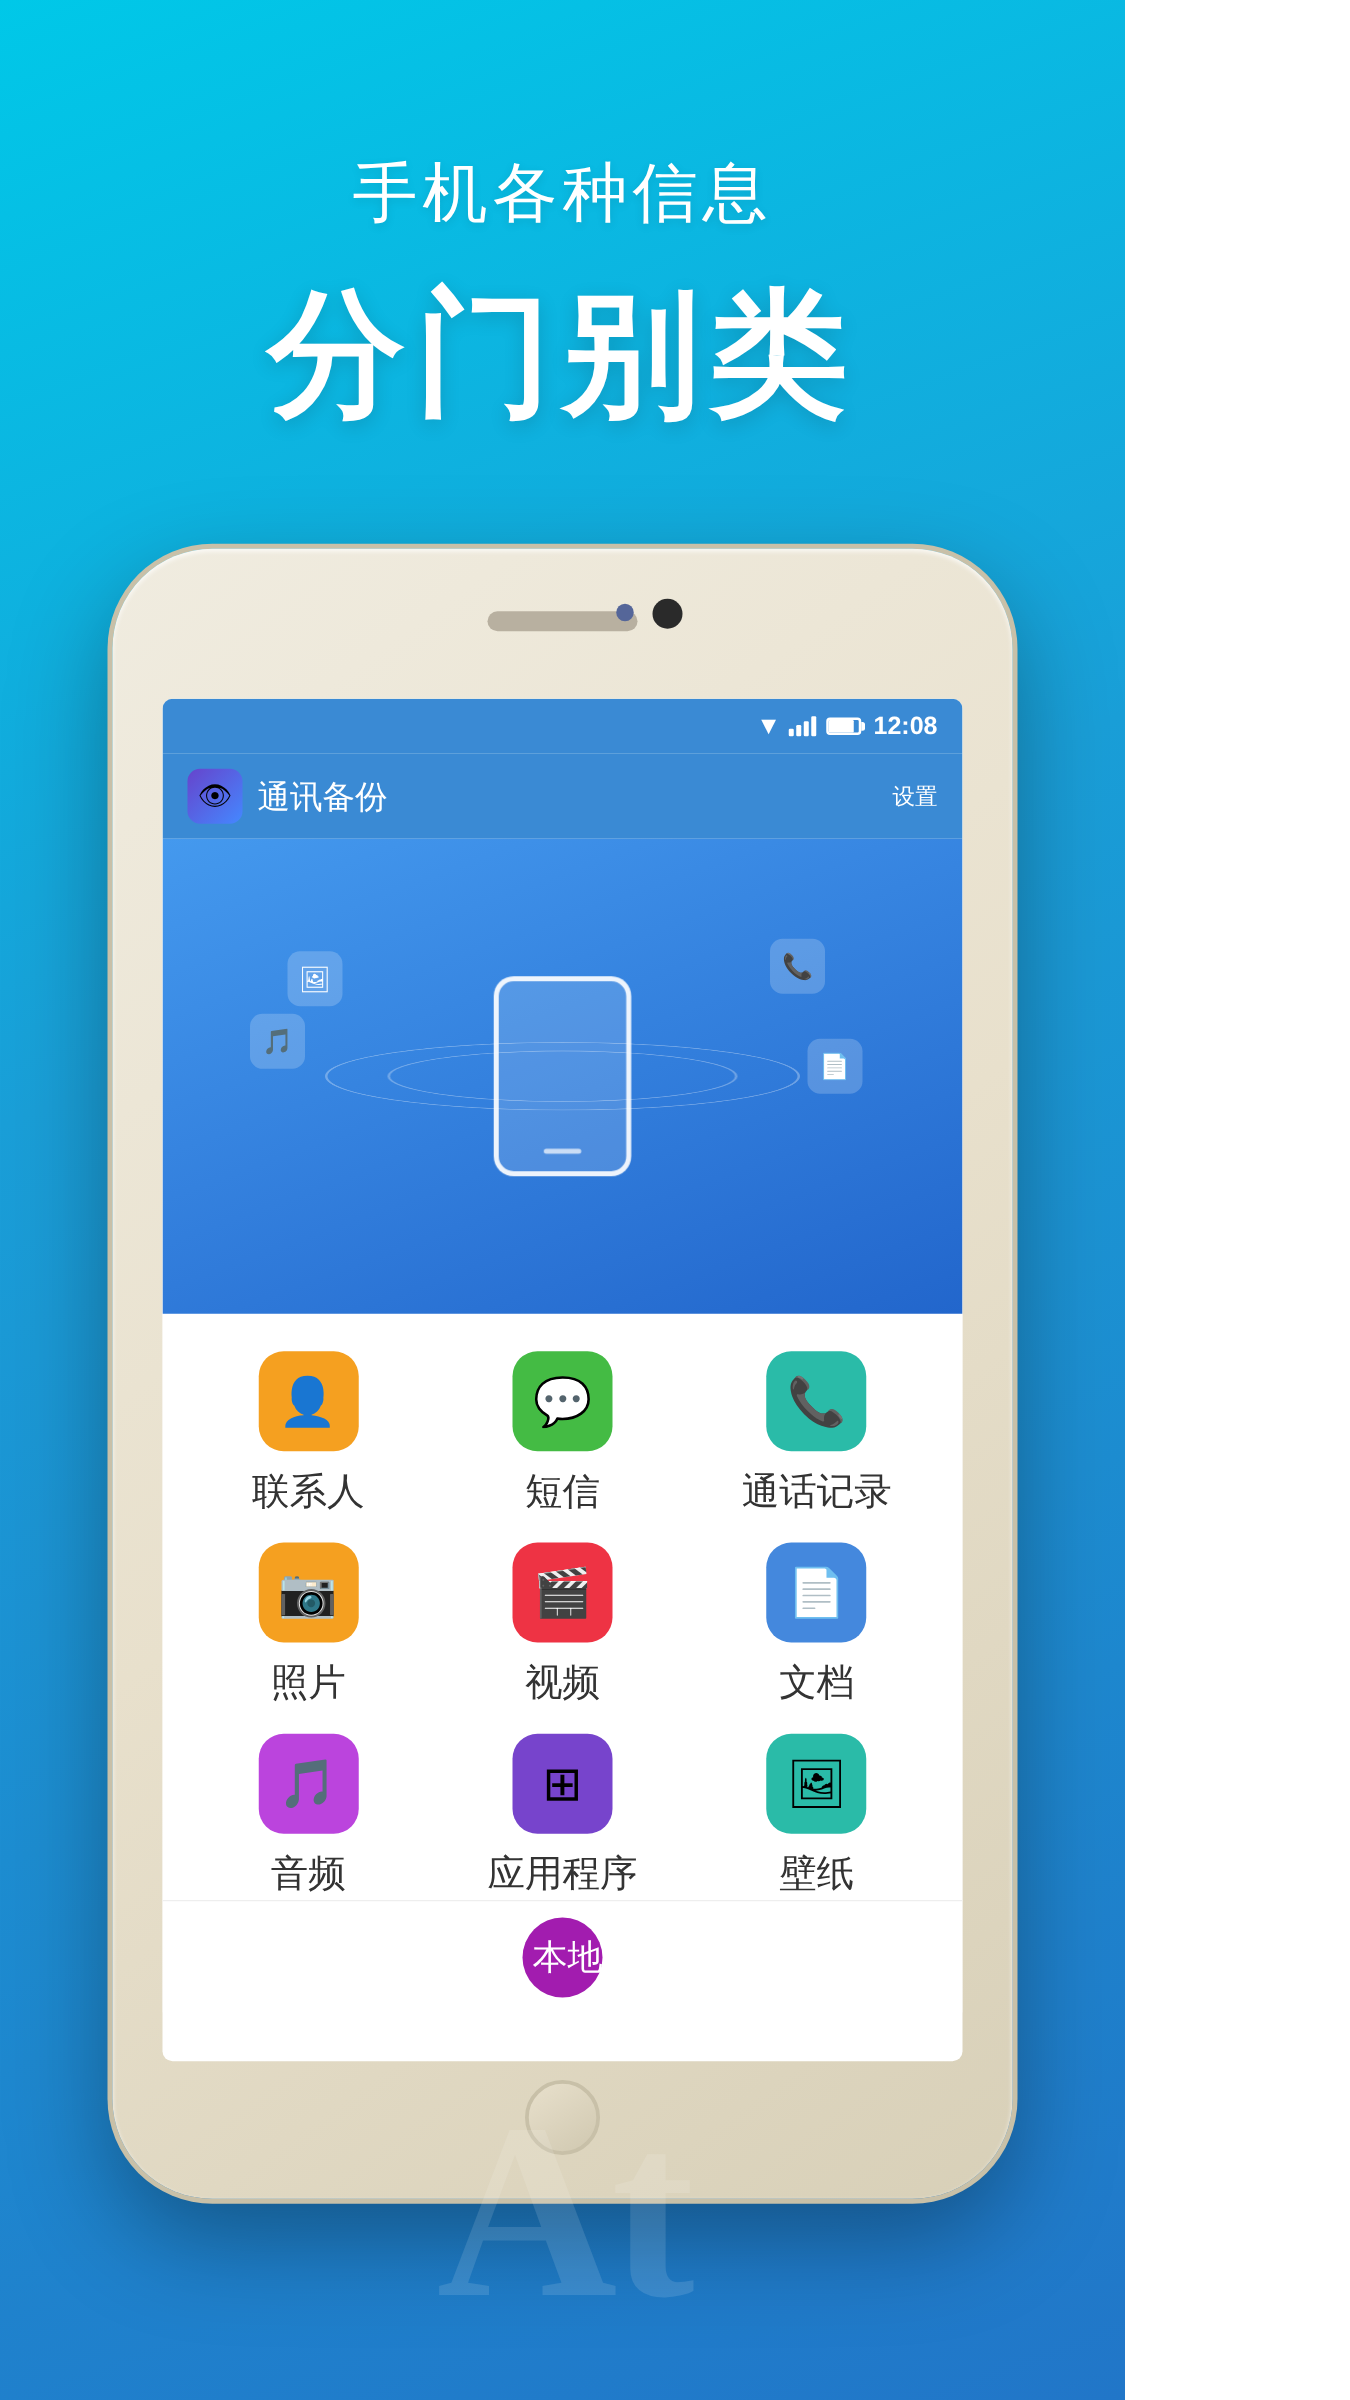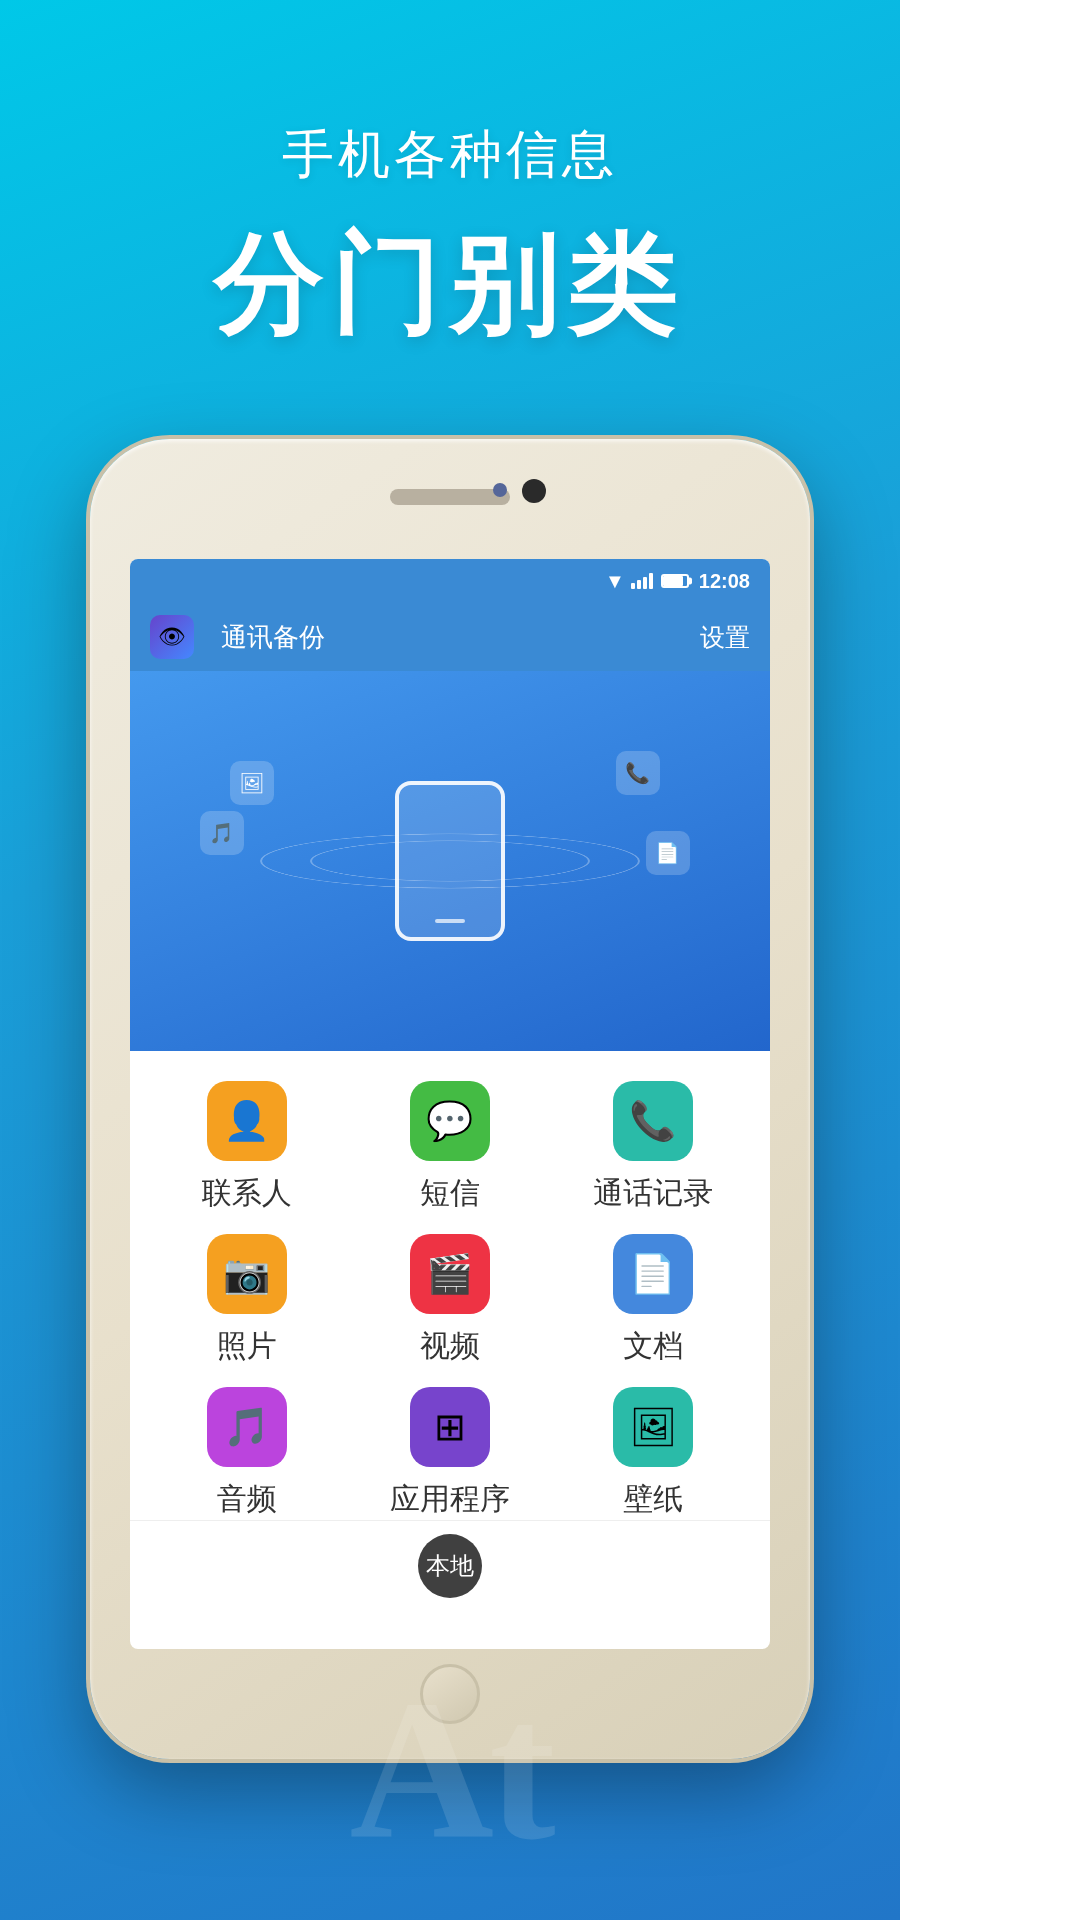--- a/index.html
+++ b/index.html
@@ -179,26 +179,26 @@
       border-radius: 10px;
       display: flex;
       align-items: center;
       justify-content: center;
       font-size: 22px;
     }
     .app-title {
       color: white;
       font-size: 26px;
       font-weight: 500;
-      margin-left: 27px;
+      margin-left: 12px;
       flex: 1;
     }
     .app-settings {
       color: white;
-      font-size: 25px;
+      font-size: 18px;
     }
     
     .hero-area {
       background: linear-gradient(160deg, #4499ee 0%, #2266cc 100%);
       height: 380px;
       display: flex;
       align-items: center;
       justify-content: center;
       position: relative;
       overflow: hidden;
@@ -307,27 +307,27 @@
       gap: 4px;
       flex: 1;
     }
     .tab-label {
       font-size: 20px;
       color: #999;
     }
     .tab-active-dot {
       width: 64px;
       height: 64px;
-      background: #404040;
+      background: #a21caf;
       border-radius: 50%;
       display: flex;
       align-items: center;
-      justify-content: center;
-      color: white;
-      font-size: 24px;
+      justify-content: flex-end;
+      color: white;
+      font-size: 28px;
     }
     
     .phone-bottom-bezel {
       height: 90px;
       width: 100%;
       display: flex;
       align-items: center;
       justify-content: center;
     }
     .home-btn {

